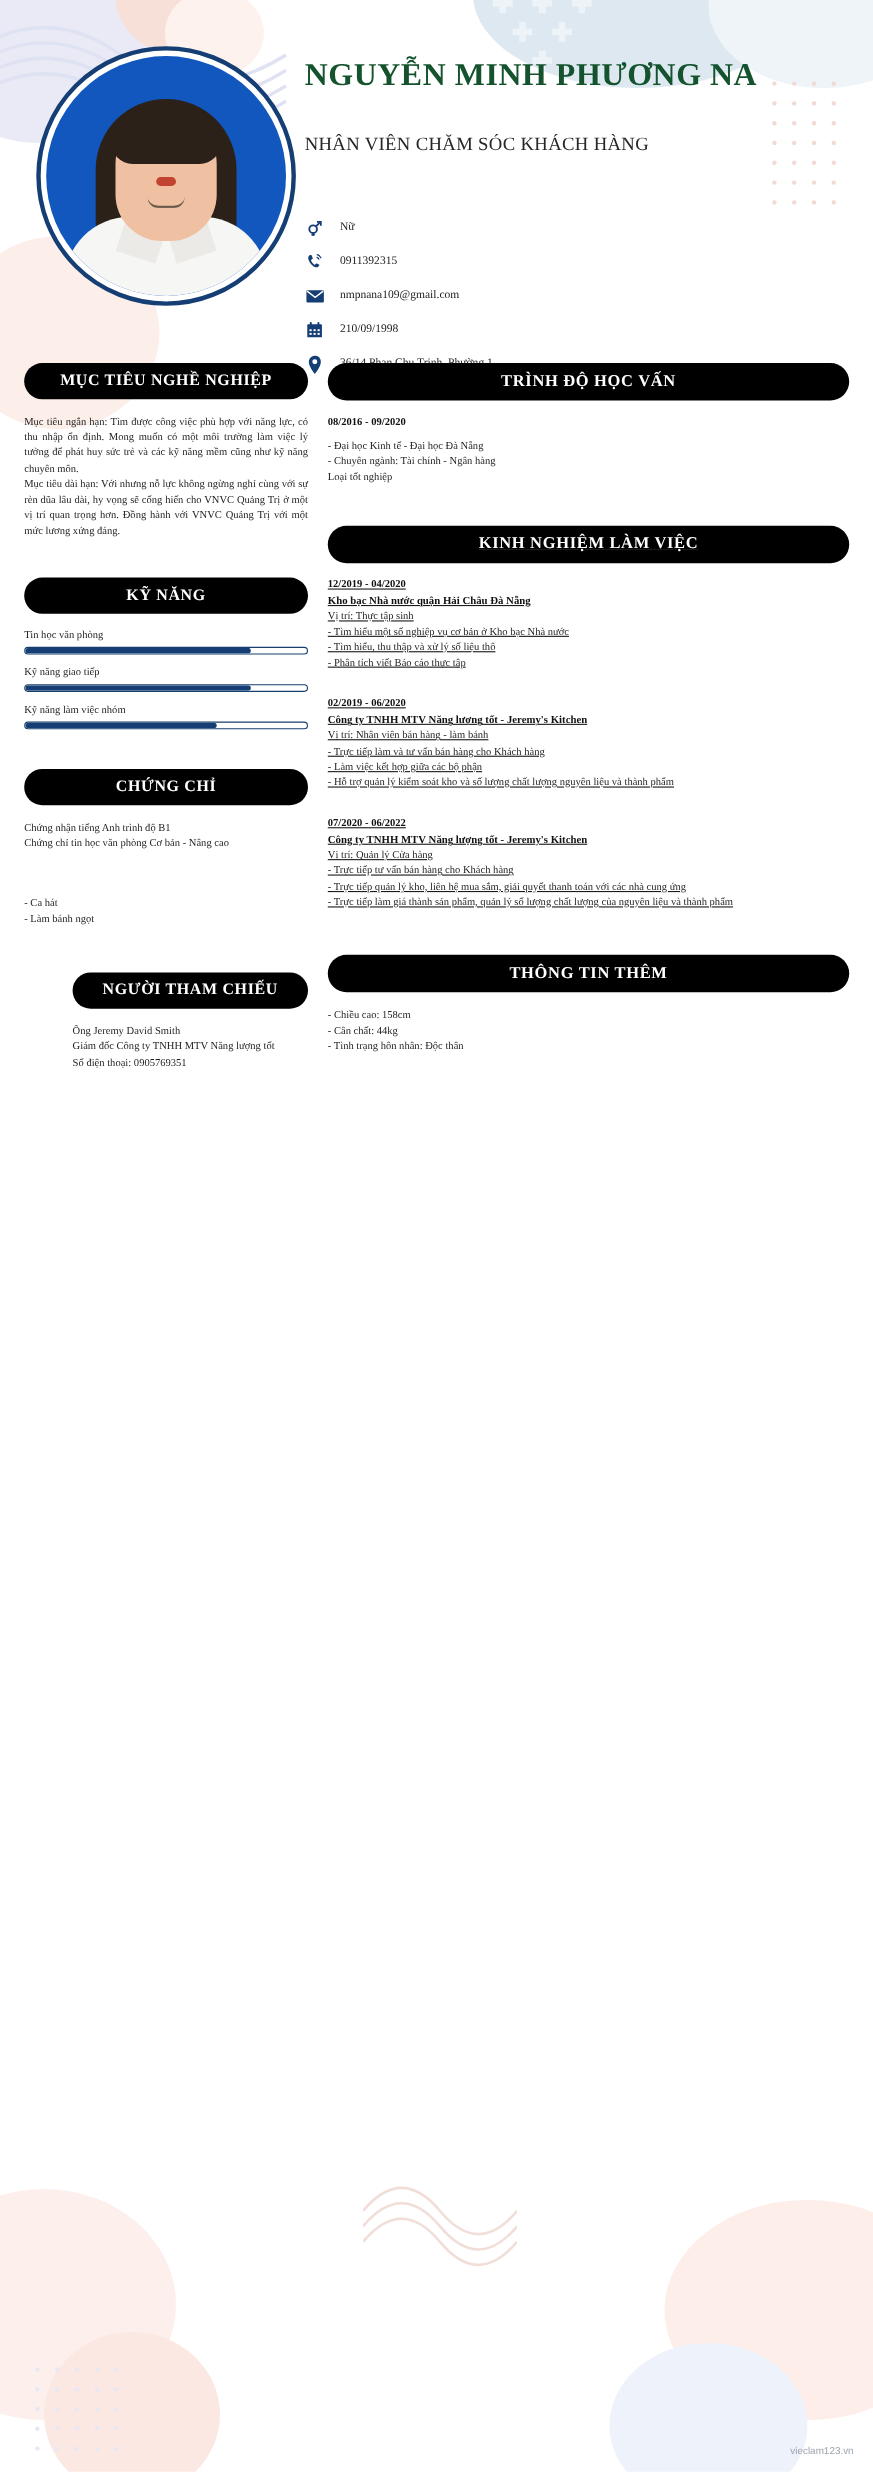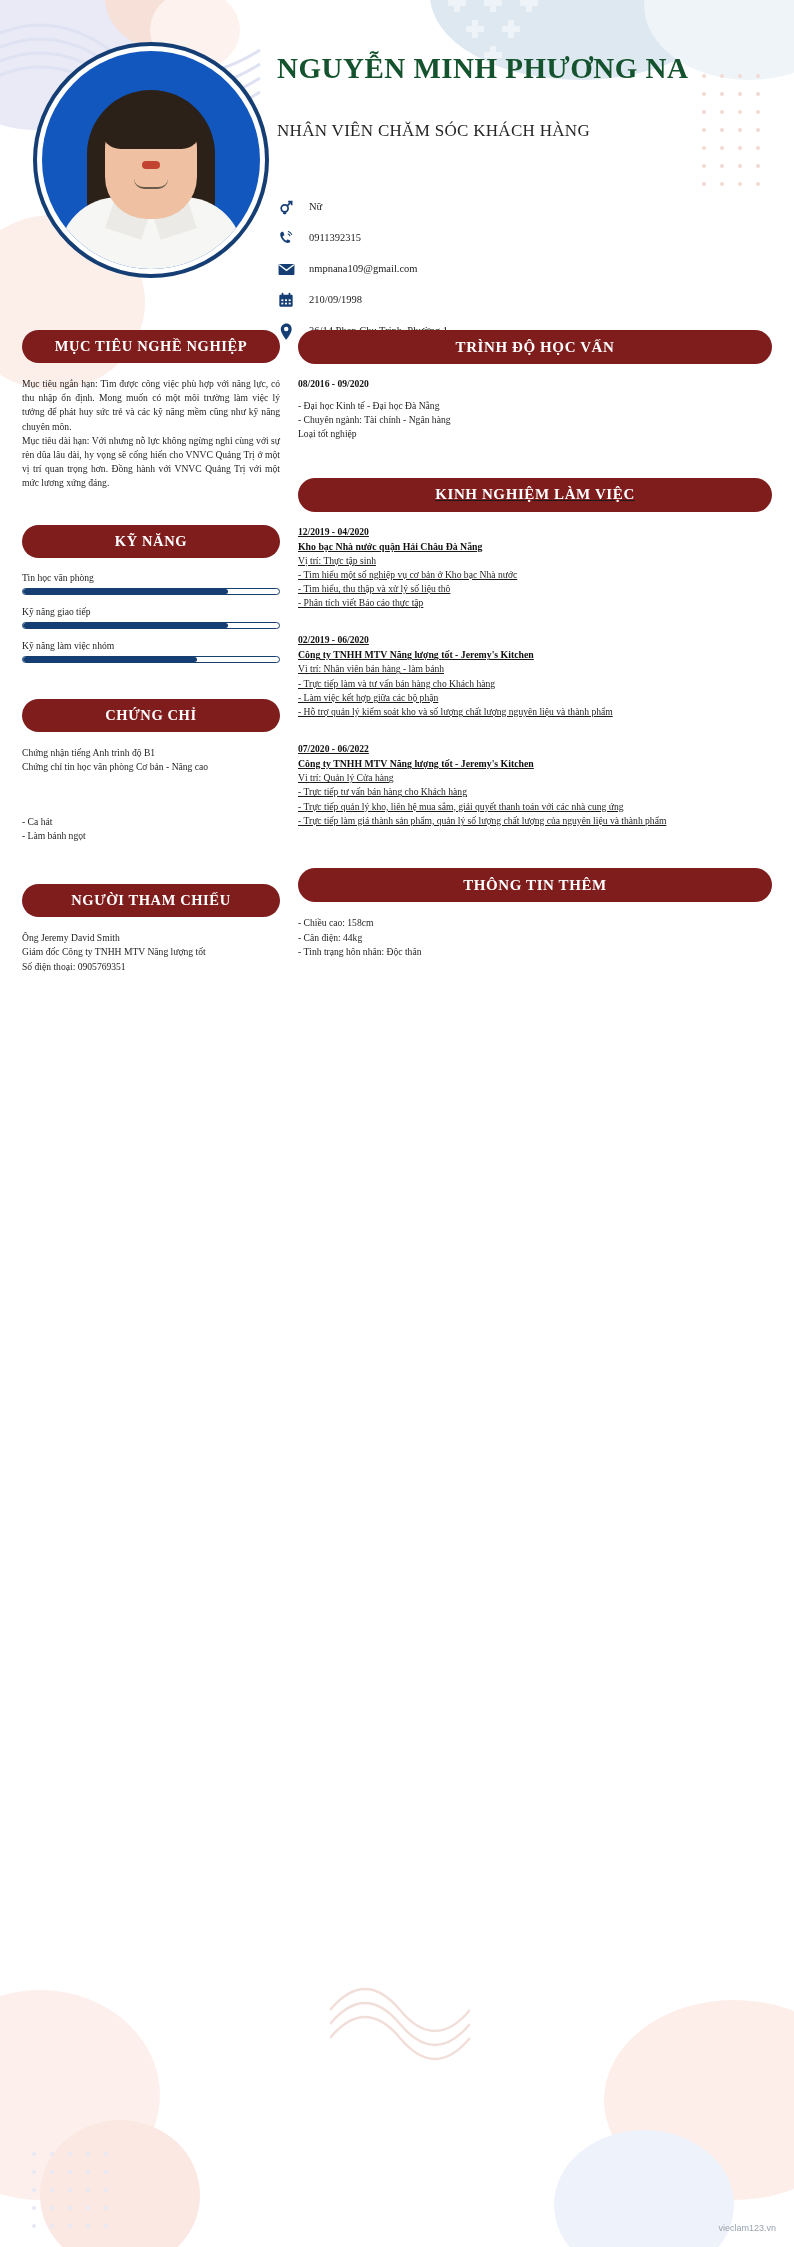--- a/index.html
+++ b/index.html
@@ -75,21 +75,21 @@
   .cicon svg { display:block; }
   .ctext { font-size:10.5px; line-height:13px; color:#222; padding-top:2px; white-space:pre-line; }
 
   
   .cols { position:relative; display:flex; padding:0 22px; gap:18px; }
   .col-l { width:258px; }
   .col-r { width:276px; flex:1; }
 
   
   .pill {
-    background:#7f1d1d; color:#fff; border-radius:22px;
+    background:#000000; color:#fff; border-radius:22px;
     height:33px; display:flex; align-items:center; justify-content:center;
     font-weight:bold; font-size:14.5px; letter-spacing:.6px;
     margin-bottom:14px;
   }
   .pill.wide { height:34px; font-size:15px; }
 
   .block { margin-bottom:26px; }
   .body-text {
     font-size:9.6px; line-height:14.2px; text-align:justify; color:#1e1e1e;
   }
@@ -373,21 +373,21 @@
         </div>
       </div>
 
       <div class="block" style="margin-top:40px;">
         <div class="list-text">
           <div>- Ca hát</div>
           <div>- Làm bánh ngọt</div>
         </div>
       </div>
 
-      <div class="block" style="margin-top:40px;">
+      <div class="block" style="margin-top:40px;margin-left:44px;">
         <div class="pill">NGƯỜI THAM CHIẾU</div>
         <div class="list-text">
           <div>Ông Jeremy David Smith</div>
           <div>Giám đốc Công ty TNHH MTV Năng lượng tốt</div>
           <div>Số điện thoại: 0905769351</div>
         </div>
       </div>
 
     </div>
 
@@ -431,21 +431,21 @@
           <div class="entry-line">- Trực tiếp tư vấn bán hàng cho Khách hàng</div>
           <div class="entry-line">- Trực tiếp quản lý kho, liên hệ mua sắm, giải quyết thanh toán với các nhà cung ứng</div>
           <div class="entry-line">- Trực tiếp làm giá thành sản phẩm, quản lý số lượng chất lượng của nguyên liệu và thành phẩm</div>
         </div>
       </div>
 
       <div class="block" style="margin-top:40px;">
         <div class="pill wide">THÔNG TIN THÊM</div>
         <div class="list-text">
           <div>- Chiều cao: 158cm</div>
-          <div>- Cân điện: 44kg</div>
+          <div>- Cân chất: 44kg</div>
           <div>- Tình trạng hôn nhân: Độc thân</div>
         </div>
       </div>
 
     </div>
   </div>
 
   <div class="footer-brand">vieclam123.vn</div>
 
 </div>

